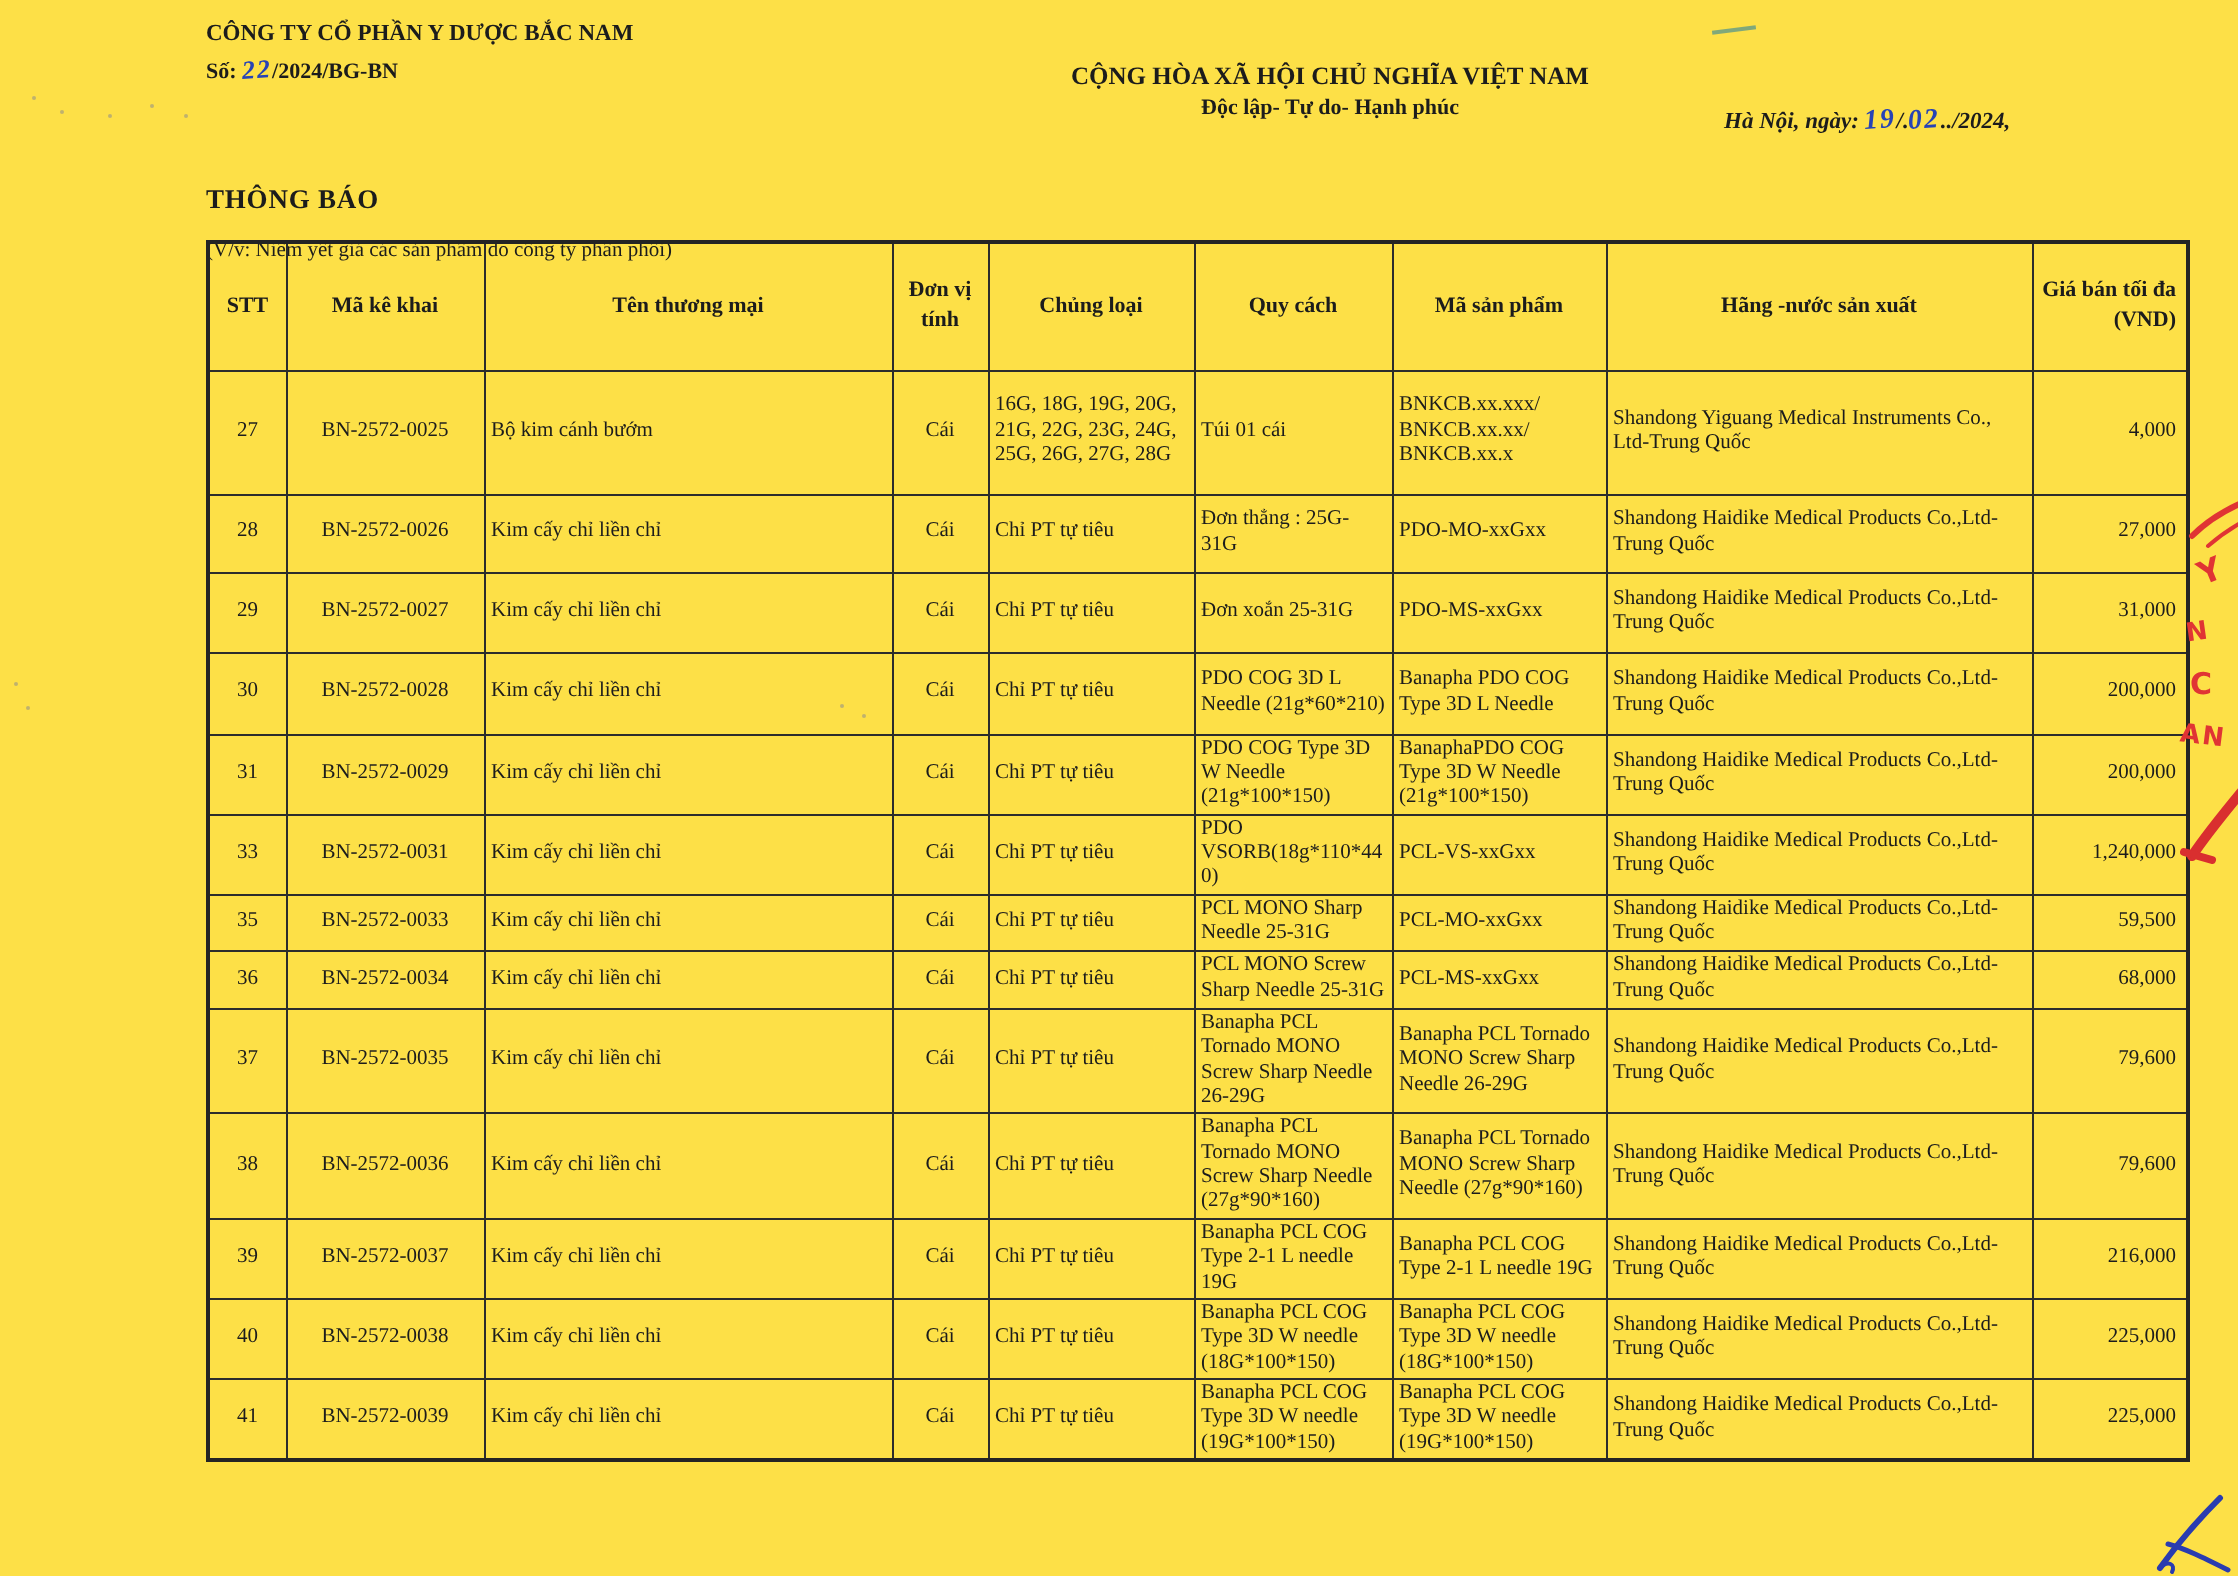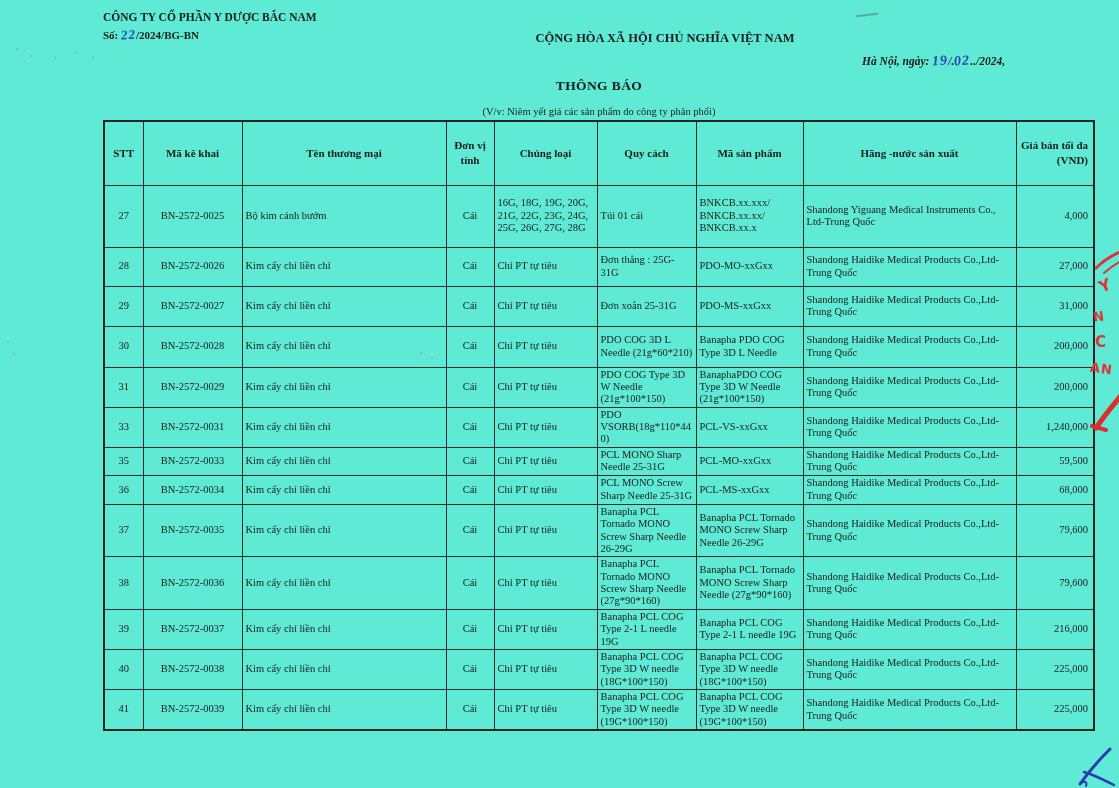--- a/index.html
+++ b/index.html
@@ -1,31 +1,31 @@
 <!DOCTYPE html>
 <html><head>
 <meta charset="utf-8">
 <style>
   html,body { margin:0; padding:0; background:#e8e8e8; }
   .page {
     position:relative; width:1119px; height:788px; margin:0 auto;
-    background:#5eead4; overflow:hidden;
+    background:#fde047; overflow:hidden;
     font-family:"Liberation Serif","DejaVu Serif",serif; color:#1c1c1c;
   }
   
   .company    { position:absolute; left:103px; top:11px; font-weight:bold; font-size:11.5px; }
   .doc-no     { position:absolute; left:103px; top:27px; font-weight:bold; font-size:11px; }
   .hw         { color:#2743b5; font-style:italic; font-weight:bold; font-size:13px;
                 letter-spacing:1px; display:inline-block; transform:rotate(-4deg); }
   .motto      { position:absolute; left:470px; top:11px; width:390px; text-align:center;margin-top:20px; }
   .motto-1    { font-weight:bold; font-size:12.5px; }
   .motto-2    { font-weight:bold; font-size:11px; margin-top:2px; }
   .dateline   { position:absolute; left:862px; top:53px; font-style:italic; font-weight:bold; font-size:11.5px; }
   .dateline .hw { font-size:14px; letter-spacing:1px; }
-  .title-block{ position:absolute; left:103px; top:78px; width:992px; text-align:center; }
+  .title-block{ position:absolute; left:103px; top:92px; width:992px; }
   .title-main { font-weight:bold; font-size:13.5px; letter-spacing:.4px; }
   .title-sub  { font-size:10.5px; margin-top:12px; }
 
   
   table.price { position:absolute; left:103px; top:120px; width:992px;
                 border-collapse:collapse; table-layout:fixed; border:2px solid #242424; }
   th,td { border:1px solid #2c2c2c; padding:1px 3px; font-size:10.5px; line-height:1.18;
           vertical-align:middle; overflow:hidden; word-wrap:break-word; }
   thead tr { height:64px; }
   thead th { font-weight:bold; font-size:11px; text-align:center; line-height:1.35; }
@@ -69,20 +69,21 @@
 <div class="page">
 
   <div class="company">CÔNG TY CỔ PHẦN Y DƯỢC BẮC NAM</div>
   <div class="doc-no">
     <span>Số:</span>
     <span class="hw">22</span><span>/2024/BG-BN</span>
   </div>
 
   <div class="motto">
     <div class="motto-1">CỘNG HÒA XÃ HỘI CHỦ NGHĨA VIỆT NAM</div>
+    <div class="motto-2">Độc lập- Tự do- Hạnh phúc</div>
   </div>
 
   <div class="dateline">
     <span>Hà Nội, ngày:</span>
     <span class="hw">19</span><span>/.</span><span class="hw">02</span><span>../2024,</span>
   </div>
 
   <div class="title-block">
     <div class="title-main">THÔNG BÁO</div>
     <div class="title-sub">(V/v: Niêm yết giá các sản phẩm do công ty phân phối)</div>

